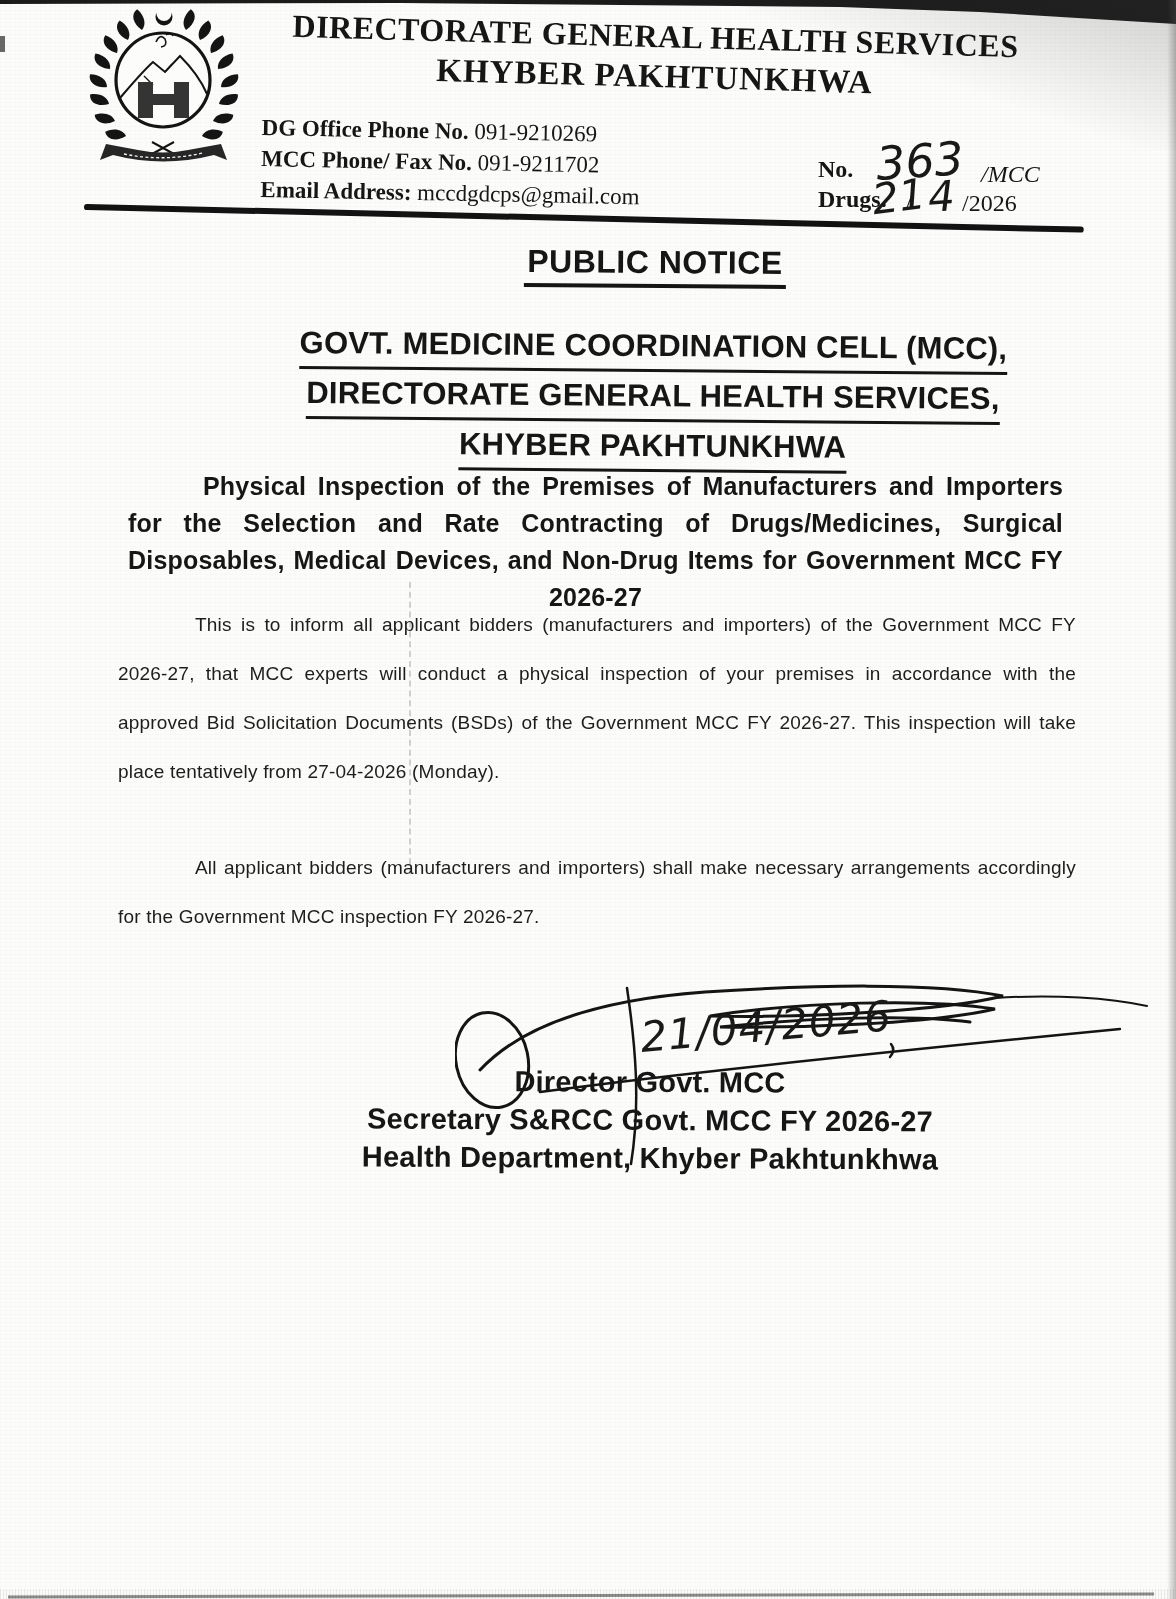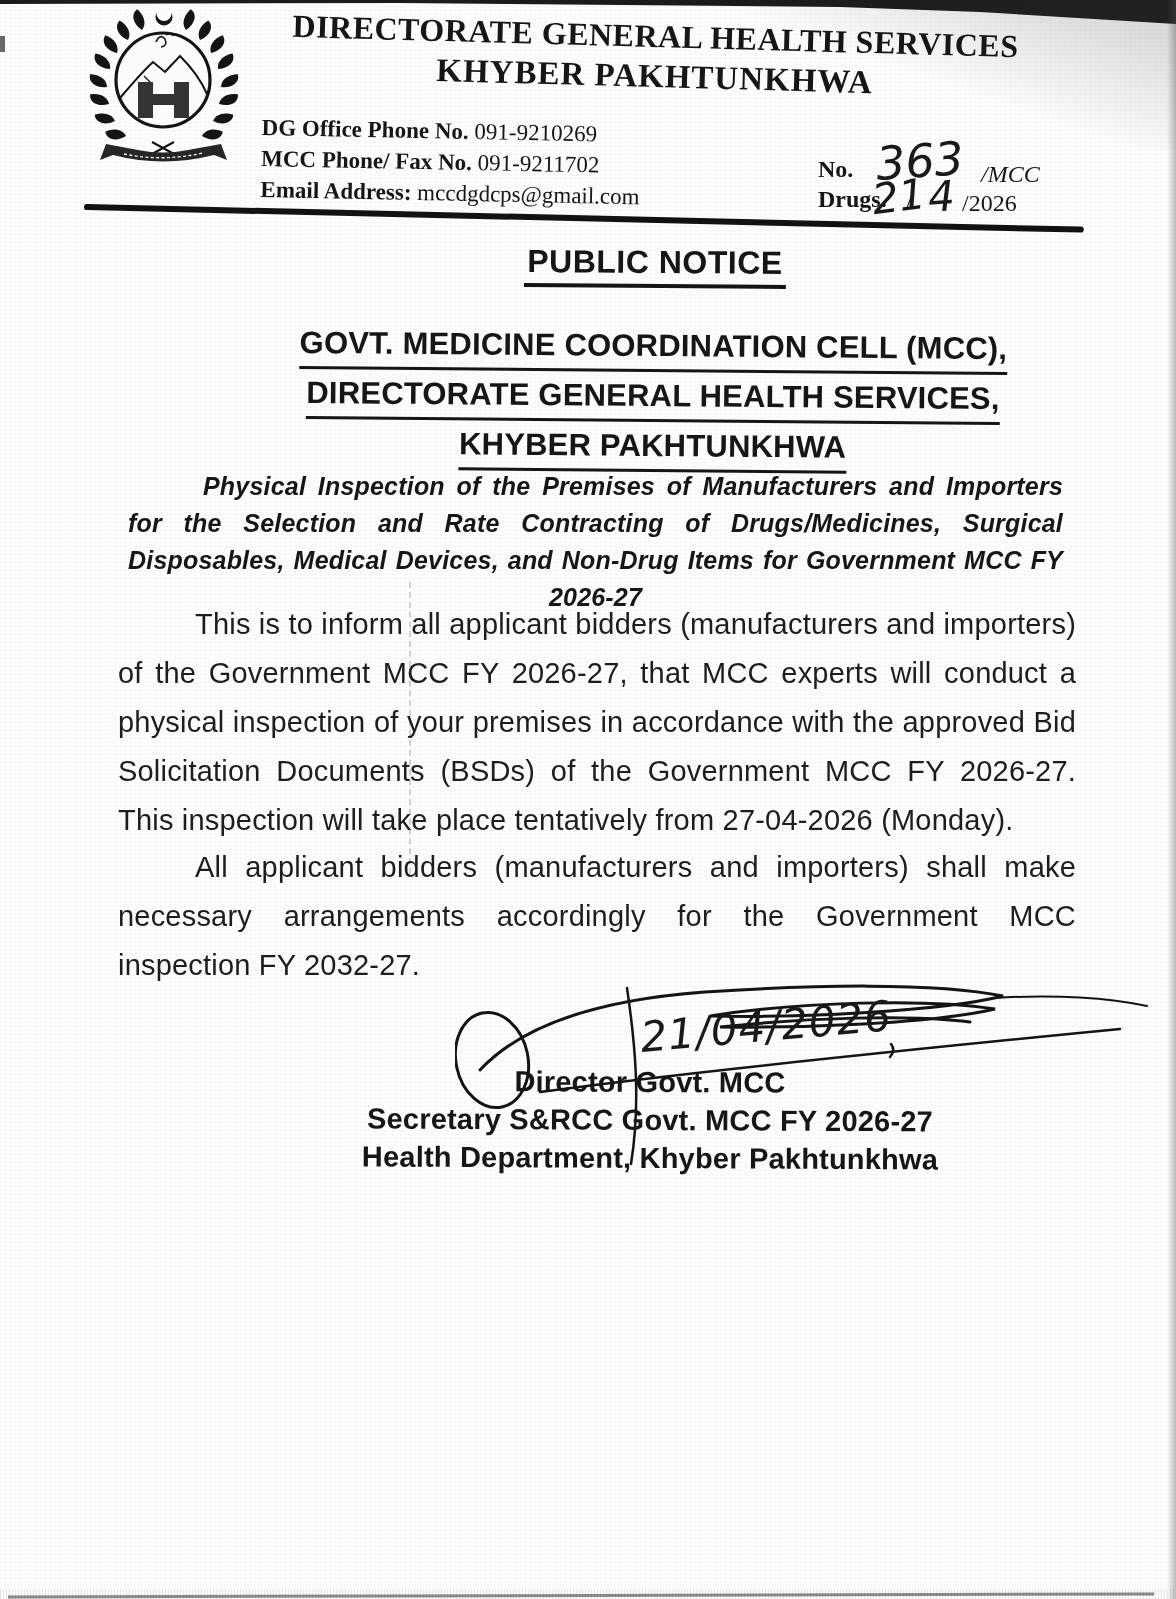--- a/index.html
+++ b/index.html
@@ -45,23 +45,23 @@
 
   
   .title-wrap{left:134px; right:0; top:244px; text-align:center; transform:rotate(.4deg);}
   .title-text{display:inline-block; font-size:32px; font-weight:bold; letter-spacing:.5px;
     border-bottom:4px solid #151515; padding:0 3px 3px 3px;}
   .heading{left:130px; right:0; top:323px; text-align:center; line-height:45px;
     transform:rotate(.5deg);}
   .heading span{display:inline-block; font-size:31px; font-weight:bold; letter-spacing:.2px;
     border-bottom:3.5px solid #151515; padding-bottom:1px;}
   .subject{left:128px; top:468px; width:935px; font-size:25px; font-weight:bold;
-    font-style:italic; line-height:37px; text-align:justify; text-align-last:center;
+    line-height:37px; text-align:justify; text-align-last:center;
     text-indent:75px; letter-spacing:.2px;}
-  .para{left:118px; width:958px; font-size:29px; line-height:49px; color:#1d1d1d;
+  .para{left:118px; width:958px; font-size:19px; line-height:49px; color:#1d1d1d;
     text-align:justify; text-indent:77px; letter-spacing:.2px;}
   .para1{top:600px;}
   .para2{top:843px;}
 
   
   .sig-svg{left:455px; top:952px; width:700px; height:225px; pointer-events:none;}
   .sig-date{left:640px; top:1002px; font-size:42px; letter-spacing:1px; transform:rotate(-5deg);}
   .sig-line{left:124px; right:0; text-align:center; font-size:29px; font-weight:bold;
     letter-spacing:.2px; transform:rotate(.3deg);}
   .sig1{top:1066px;} .sig2{top:1104px;} .sig3{top:1142px;}
@@ -171,21 +171,21 @@
 
   <div class="abs heading sans">
     <div><span>GOVT. MEDICINE COORDINATION CELL (MCC),</span></div>
     <div><span>DIRECTORATE GENERAL HEALTH SERVICES,</span></div>
     <div><span>KHYBER PAKHTUNKHWA</span></div>
   </div>
 
   <div class="abs subject sans">Physical Inspection of the Premises of Manufacturers and Importers for the Selection and Rate Contracting of Drugs/Medicines, Surgical Disposables, Medical Devices, and Non-Drug Items for Government MCC FY 2026-27</div>
 
   <div class="abs para para1 sans">This is to inform all applicant bidders (manufacturers and importers) of the Government MCC FY 2026-27, that MCC experts will conduct a physical inspection of your premises in accordance with the approved Bid Solicitation Documents (BSDs) of the Government MCC FY 2026-27. This inspection will take place tentatively from 27-04-2026 (Monday).</div>
-  <div class="abs para para2 sans">All applicant bidders (manufacturers and importers) shall make necessary arrangements accordingly for the Government MCC inspection FY 2032-27.</div>
+  <div class="abs para para2 sans">All applicant bidders (manufacturers and importers) shall make necessary arrangements accordingly for the Government MCC inspection FY 2026-27.</div>
 
   <svg class="abs sig-svg" viewBox="0 0 700 225">
     <g fill="none" stroke="#141414" stroke-linecap="round">
       <ellipse cx="37" cy="108" rx="36" ry="48" stroke-width="3" transform="rotate(-12 37 108)"></ellipse>
       <path stroke-width="3" d="M25,118 C65,75 140,48 250,40 C355,33 480,30 548,44 C485,60 335,66 255,64 C345,50 470,46 540,57 C475,72 345,76 265,75 C350,66 455,62 515,70"></path>
       <path stroke-width="2.5" d="M85,140 C250,118 470,96 665,77"></path>
       <path stroke-width="2" d="M540,46 C600,42 655,46 692,54"></path>
       <path stroke-width="2.5" d="M172,36 C180,90 186,150 176,212"></path>
       <path stroke-width="2.5" d="M436,92 q5,6 -1,13"></path>
     </g>

